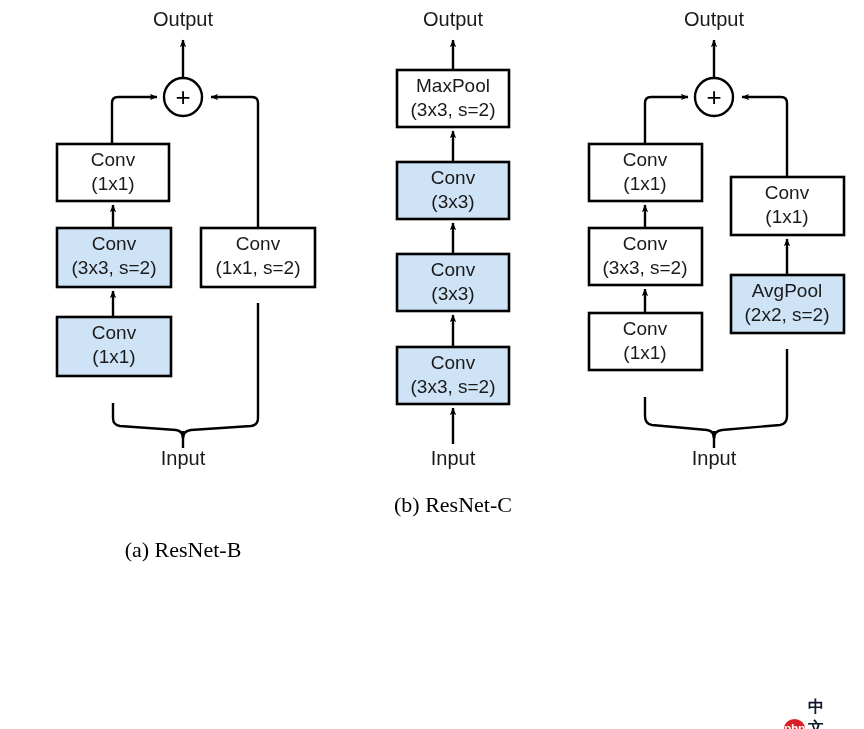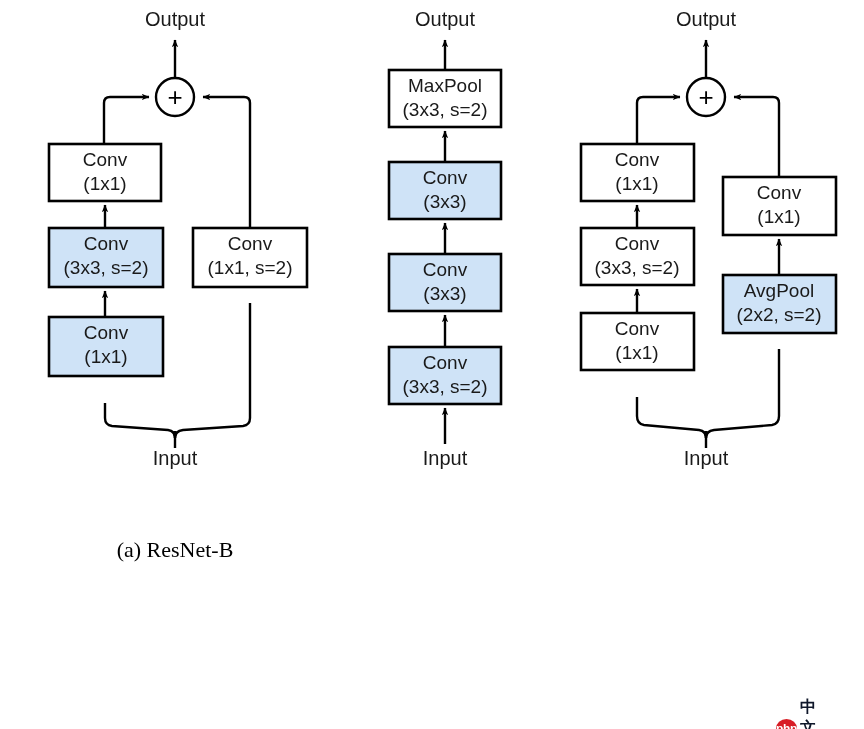--- a/index.html
+++ b/index.html
@@ -1,18 +1,18 @@
 <!DOCTYPE html>
 <html><head>
 <meta charset="utf-8">
 <style>
   html,body{margin:0;padding:0;background:#ffffff;}
   body{width:864px;height:729px;position:relative;overflow:hidden;
        font-family:"Liberation Sans",sans-serif;color:#000;}
-  #figure{position:absolute;left:8px;top:0;width:712px;height:729px;}
+  #figure{position:absolute;left:16px;top:0;width:712px;height:729px;}
   svg{display:block;}
   .boxlabel{font-family:"Liberation Sans",sans-serif;font-size:19px;fill:#1a1a1a;text-anchor:middle;}
   .ioLabel{font-family:"Liberation Sans",sans-serif;font-size:20px;fill:#1a1a1a;text-anchor:middle;}
   .plusSign{font-family:"Liberation Sans",sans-serif;font-size:26px;fill:#000;text-anchor:middle;}
   .subcap{position:absolute;font-family:"Liberation Serif",serif;font-size:22px;color:#000;
           text-align:center;white-space:nowrap;}
   #caption{position:absolute;left:34px;top:549px;width:804px;
            font-family:"Liberation Serif",serif;font-size:27.5px;line-height:36px;
            color:#000;text-align:justify;text-justify:inter-word;}
   #watermark{position:absolute;left:768px;top:697px;display:flex;align-items:center;gap:3px;}
@@ -134,20 +134,21 @@
       <text class="boxlabel" x="771" y="321">(2x2, s=2)</text>
 
       <path d="M629,397 L629,416 Q629,424 636,425 L691,430 Q698,431 698,438" fill="none" stroke="#000" stroke-width="2.4" marker-end="url(#arrow)"></path>
       <path d="M771,349 L771,416 Q771,424 764,425 L706,430 Q698,431 698,438" fill="none" stroke="#000" stroke-width="2.4" marker-end="url(#arrow)"></path>
       <line x1="698" y1="431" x2="698" y2="448" stroke="#000" stroke-width="2.4"></line>
       <text class="ioLabel" x="698" y="465">Input</text>
     </g>
   </svg>
 
   <div class="subcap" style="left:67px;top:492px;width:200px;margin-top:45px;">(a) ResNet-B</div>
+  <div class="subcap" style="left:337px;top:492px;width:200px;">(b) ResNet-C</div>
 
 
   <div id="watermark">
     <span class="php-badge">php</span>
     <span class="cn-text">中文网</span>
   </div>
 
 </div>
 
 </body></html>

